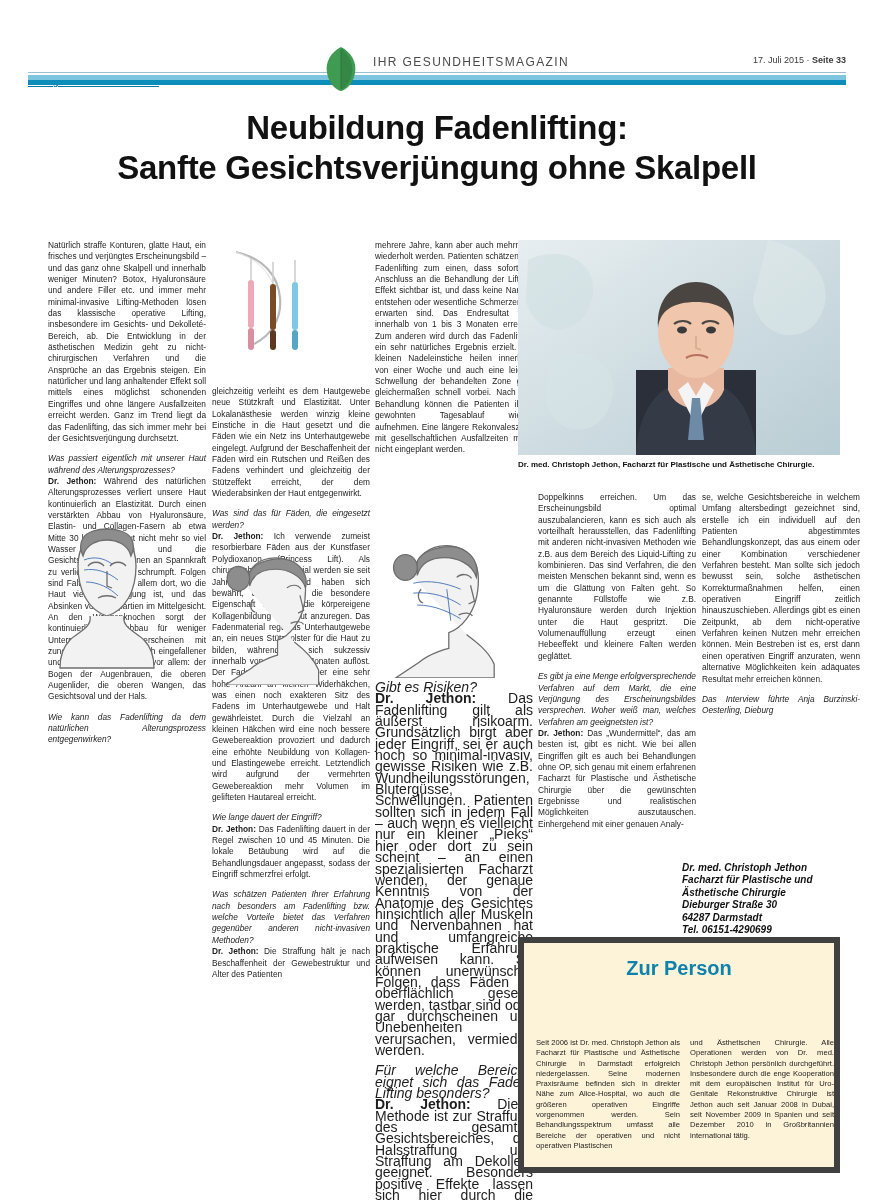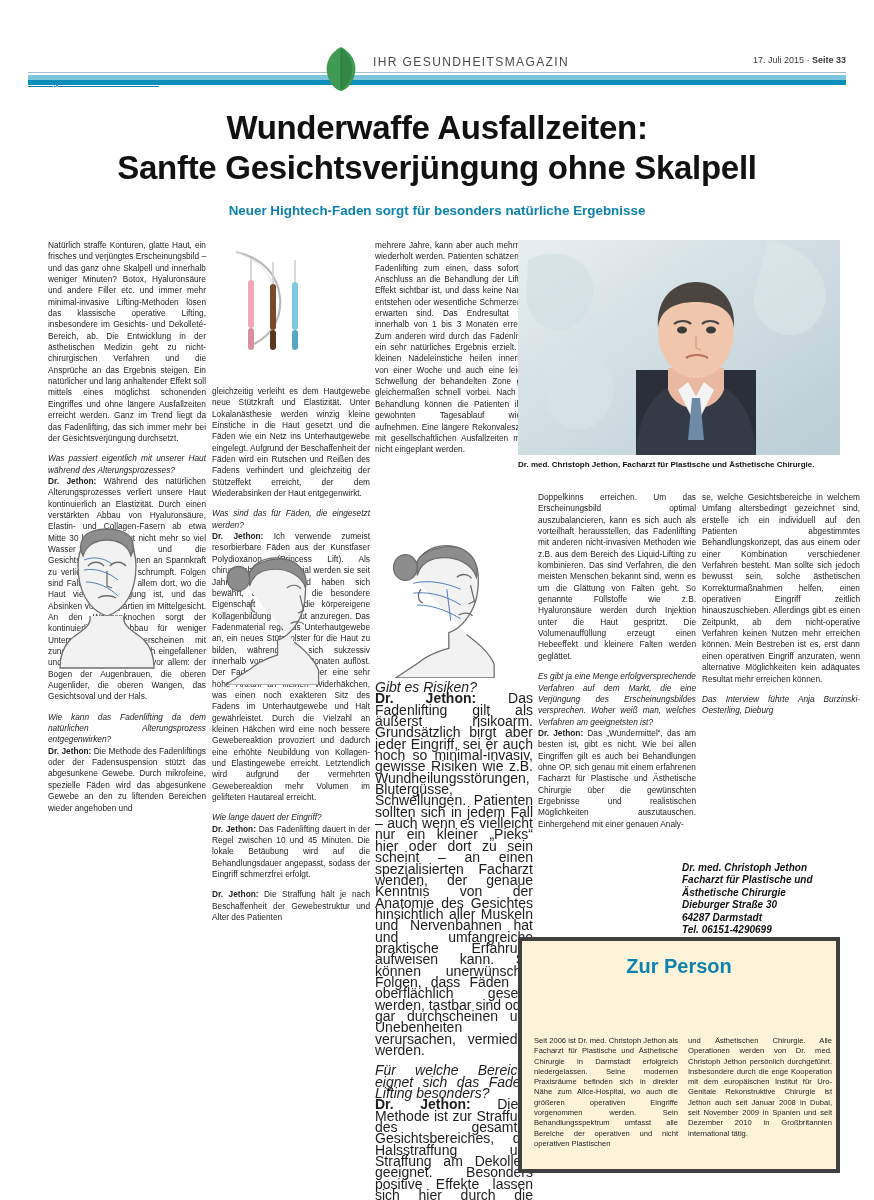--- a/index.html
+++ b/index.html
@@ -52,21 +52,21 @@
 
   .photo{position:absolute;left:518px;top:240px;width:322px;height:215px;overflow:hidden;}
   .photo-cap{position:absolute;left:518px;top:460px;width:322px;font-size:8px;
     font-weight:bold;line-height:10.5px;color:#111;}
 
   .contact{position:absolute;left:682px;top:838px;width:158px;font-size:10px;
     line-height:12.4px;font-weight:bold;font-style:italic;color:#111;margin-top:24px;}
 
   
   .zp{position:absolute;left:518px;top:937px;width:322px;height:236px;
-     background:#fdf3d8;border:4px solid #404040;box-sizing:border-box;}
+     background:#fdf3d8;border:6px solid #404040;box-sizing:border-box;}
   .zp-title{text-align:center;font-size:20px;font-weight:bold;color:#0d82ad;margin-top:14px;}
   .zp-body{position:absolute;left:12px;top:54px;width:298px;
      display:flex;gap:10px;font-size:7.6px;line-height:10.3px;text-align:justify;color:#1d1d1d;}
   .zp-body > div{width:144px;margin-top:41px;}
   .zp-body p{margin:0;}
 </style>
 </head>
 <body>
 
 <div class="page">
@@ -82,24 +82,23 @@
     <div class="mh-bar1"></div>
     <div class="mh-bar2"></div>
     <svg class="leaf" viewBox="0 0 34 46">
       <path d="M17 1 C27 6 33 16 31 27 C29 38 22 44 17 45 C12 44 5 38 3 27 C1 16 7 6 17 1 Z" fill="#3f9a52"></path>
       <path d="M17 2 C24 7 29 16 28 26 C27 36 21 42 17 44 Z" fill="#348745"></path>
       <path d="M17 4 L17 43" stroke="#2a6f38" stroke-width="0.8" fill="none"></path>
     </svg>
   </div>
 
   <div class="headline">
-    <div class="l1">Wunderwaffe Ausfallzeiten:</div>
+    <div class="l1">Neubildung Fadenlifting:</div>
     <div class="l2">Sanfte Gesichtsverjüngung ohne Skalpell</div>
   </div>
-  <div class="subhead">Neuer Hightech-Faden sorgt für besonders natürliche Ergebnisse</div>
 
   <svg class="threads" viewBox="0 0 158 140">
     <rect width="158" height="140" fill="#ffffff"></rect>
     <path d="M44 12 C70 18 86 34 88 58 C90 80 78 96 62 104" stroke="#b9b9b9" stroke-width="2.2" fill="none"></path>
     <path d="M44 12 C68 20 82 36 84 58" stroke="#dedede" stroke-width="1" fill="none"></path>
     <g>
       <rect x="56" y="40" width="6" height="48" rx="3" fill="#f0a8b8"></rect>
       <rect x="56" y="88" width="6" height="22" rx="3" fill="#d98fa0"></rect>
       <path d="M59 40 L59 18" stroke="#cfcfcf" stroke-width="1.6"></path>
     </g>
@@ -113,21 +112,20 @@
       <rect x="100" y="90" width="6" height="20" rx="3" fill="#56a7c6"></rect>
       <path d="M103 42 L103 20" stroke="#cfcfcf" stroke-width="1.6"></path>
     </g>
   </svg>
 
   <div class="col c1">
     <p class="body">Natürlich straffe Konturen, glatte Haut, ein frisches und verjüngtes Erscheinungsbild – und das ganz ohne Skalpell und innerhalb weniger Minuten? Botox, Hyaluronsäure und andere Filler etc. und immer mehr minimal-invasive Lifting-Methoden lösen das klassische operative Lifting, insbesondere im Gesichts- und Dekolleté-Bereich, ab. Die Entwicklung in der ästhetischen Medizin geht zu nicht-chirurgischen Verfahren und die Ansprüche an das Ergebnis steigen. Ein natürlicher und lang anhaltender Effekt soll mittels eines möglichst schonenden Eingriffes und ohne längere Ausfallzeiten erreicht werden. Ganz im Trend liegt da das Fadenlifting, das sich immer mehr bei der Gesichtsverjüngung durchsetzt.</p>
     <p class="q">Was passiert eigentlich mit unserer Haut während des Alterungsprozesses?</p>
     <p class="a"><b>Dr. Jethon:</b><span> Während des natürlichen Alterungsprozesses verliert unsere Haut kontinuierlich an Elastizität. Durch einen verstärkten Abbau von Hyaluronsäure, Elastin- und Collagen-Fasern ab etwa Mitte 30 kann die Haut nicht mehr so viel Wasser speichern und die Gesichtskonturen beginnen an Spannkraft zu verlieren. Die Haut schrumpft. Folgen sind Faltenbildung, vor allem dort, wo die Haut viel in Bewegung ist, und das Absinken von Hautpartien im Mittelgesicht. An den Wangenknochen sorgt der kontinuierliche Fettabbau für weniger Unterpolsterung. Sie erscheinen mit zunehmendem Alter dadurch eingefallener und hohler. Betroffen sind vor allem: der Bogen der Augenbrauen, die oberen Augenlider, die oberen Wangen, das Gesichtsoval und der Hals.</span></p>
     <p class="q">Wie kann das Fadenlifting da dem natürlichen Alterungsprozess entgegenwirken?</p>
-    <p class="a"><b>Dr. Jethon:</b><span> Die Methode des Fadenliftings oder der Fadensuspension stützt das abgesunkene Gewebe. Durch mikrofeine, spezielle Fäden wird das abgesunkene Gewebe an den zu liftenden Bereichen wieder angehoben und</span></p>
   </div>
 
   <svg class="face1" viewBox="0 0 158 155" style="top:516px;">
     <g fill="none" stroke="#6d6d6d" stroke-width="1.3">
       <path d="M79 16 C98 16 108 30 108 50 C108 74 98 94 79 100 C60 94 50 74 50 50 C50 30 60 16 79 16 Z" fill="#f2f2f2"></path>
       <path d="M55 22 C62 10 96 10 103 22 C107 29 105 36 103 40 C100 28 88 24 79 24 C70 24 58 28 55 40 C53 36 51 29 55 22 Z" fill="#8d8d8d" stroke="#6d6d6d"></path>
       <path d="M60 50 C64 45 72 45 76 50"></path>
       <path d="M82 50 C86 45 94 45 98 50"></path>
       <path d="M79 55 L79 70 L84 72"></path>
       <path d="M70 82 C75 79 83 79 88 82"></path>
@@ -139,20 +137,21 @@
       <path d="M58 66 C70 66 82 72 90 80"></path>
     </g>
   </svg>
 
   <div class="col c2" style="top:386px;">
     <p class="body">gleichzeitig verleiht es dem Hautgewebe neue Stützkraft und Elastizität. Unter Lokalanästhesie werden winzig kleine Einstiche in die Haut gesetzt und die Fäden wie ein Netz ins Unterhautgewebe eingelegt. Aufgrund der Beschaffenheit der Fäden wird ein Rutschen und Reißen des Fadens verhindert und gleichzeitig der Stützeffekt erreicht, der dem Wiederabsinken der Haut entgegenwirkt.</p>
     <p class="q">Was sind das für Fäden, die eingesetzt werden?</p>
     <p class="a"><b>Dr. Jethon:</b><span> Ich verwende zumeist resorbierbare Fäden aus der Kunstfaser Polydioxanon (Princess Lift). Als chirurgisches Nahtmaterial werden sie seit Jahren verwendet und haben sich bewährt, da sie über die besondere Eigenschaft verfügen, die körpereigene Kollagenbildung der Haut anzuregen. Das Fadenmaterial regt das Unterhautgewebe an, ein neues Stützpolster für die Haut zu bilden, während er sich sukzessiv innerhalb von 18 bis 24 Monaten auflöst. Der Faden verfügt hier über eine sehr hohe Anzahl an kleinen Widerhäkchen, was einen noch exakteren Sitz des Fadens im Unterhautgewebe und Halt gewährleistet. Durch die Vielzahl an kleinen Häkchen wird eine noch bessere Gewebereaktion provoziert und dadurch eine erhöhte Neubildung von Kollagen- und Elastingewebe erreicht. Letztendlich wird aufgrund der vermehrten Gewebereaktion mehr Volumen im gelifteten Hautareal erreicht.</span></p>
     <p class="q">Wie lange dauert der Eingriff?</p>
     <p class="a"><b>Dr. Jethon:</b><span> Das Fadenlifting dauert in der Regel zwischen 10 und 45 Minuten. Die lokale Betäubung wird auf die Behandlungsdauer angepasst, sodass der Eingriff schmerzfrei erfolgt.</span></p>
+    <p class="q">Was schätzen Patienten Ihrer Erfahrung nach besonders am Fadenlifting bzw. welche Vorteile bietet das Verfahren gegenüber anderen nicht-invasiven Methoden?</p>
     <p class="a"><b>Dr. Jethon:</b><span> Die Straffung hält je nach Beschaffenheit der Gewebestruktur und Alter des Patienten</span></p>
   </div>
 
   <svg class="face2" viewBox="0 0 158 150" style="top:545px;height:140px;">
     <g fill="none" stroke="#6d6d6d" stroke-width="1.3">
       <path d="M52 44 C52 24 68 12 88 14 C106 16 116 30 116 48 C116 64 112 78 104 88 C98 96 92 100 86 102 L86 118 C86 118 70 122 58 132 L30 150 L130 150 L130 134 C124 120 112 110 104 104" fill="#f2f2f2"></path>
       <path d="M56 30 C62 16 92 10 106 20 C116 27 118 38 116 46 C112 32 96 26 84 26 C72 26 60 30 56 44 Z" fill="#8d8d8d"></path>
       <ellipse cx="44" cy="36" rx="12" ry="13" fill="#8d8d8d"></ellipse>
       <path d="M96 46 C100 42 108 42 111 47"></path>
       <path d="M110 54 L114 70 L108 73"></path>

